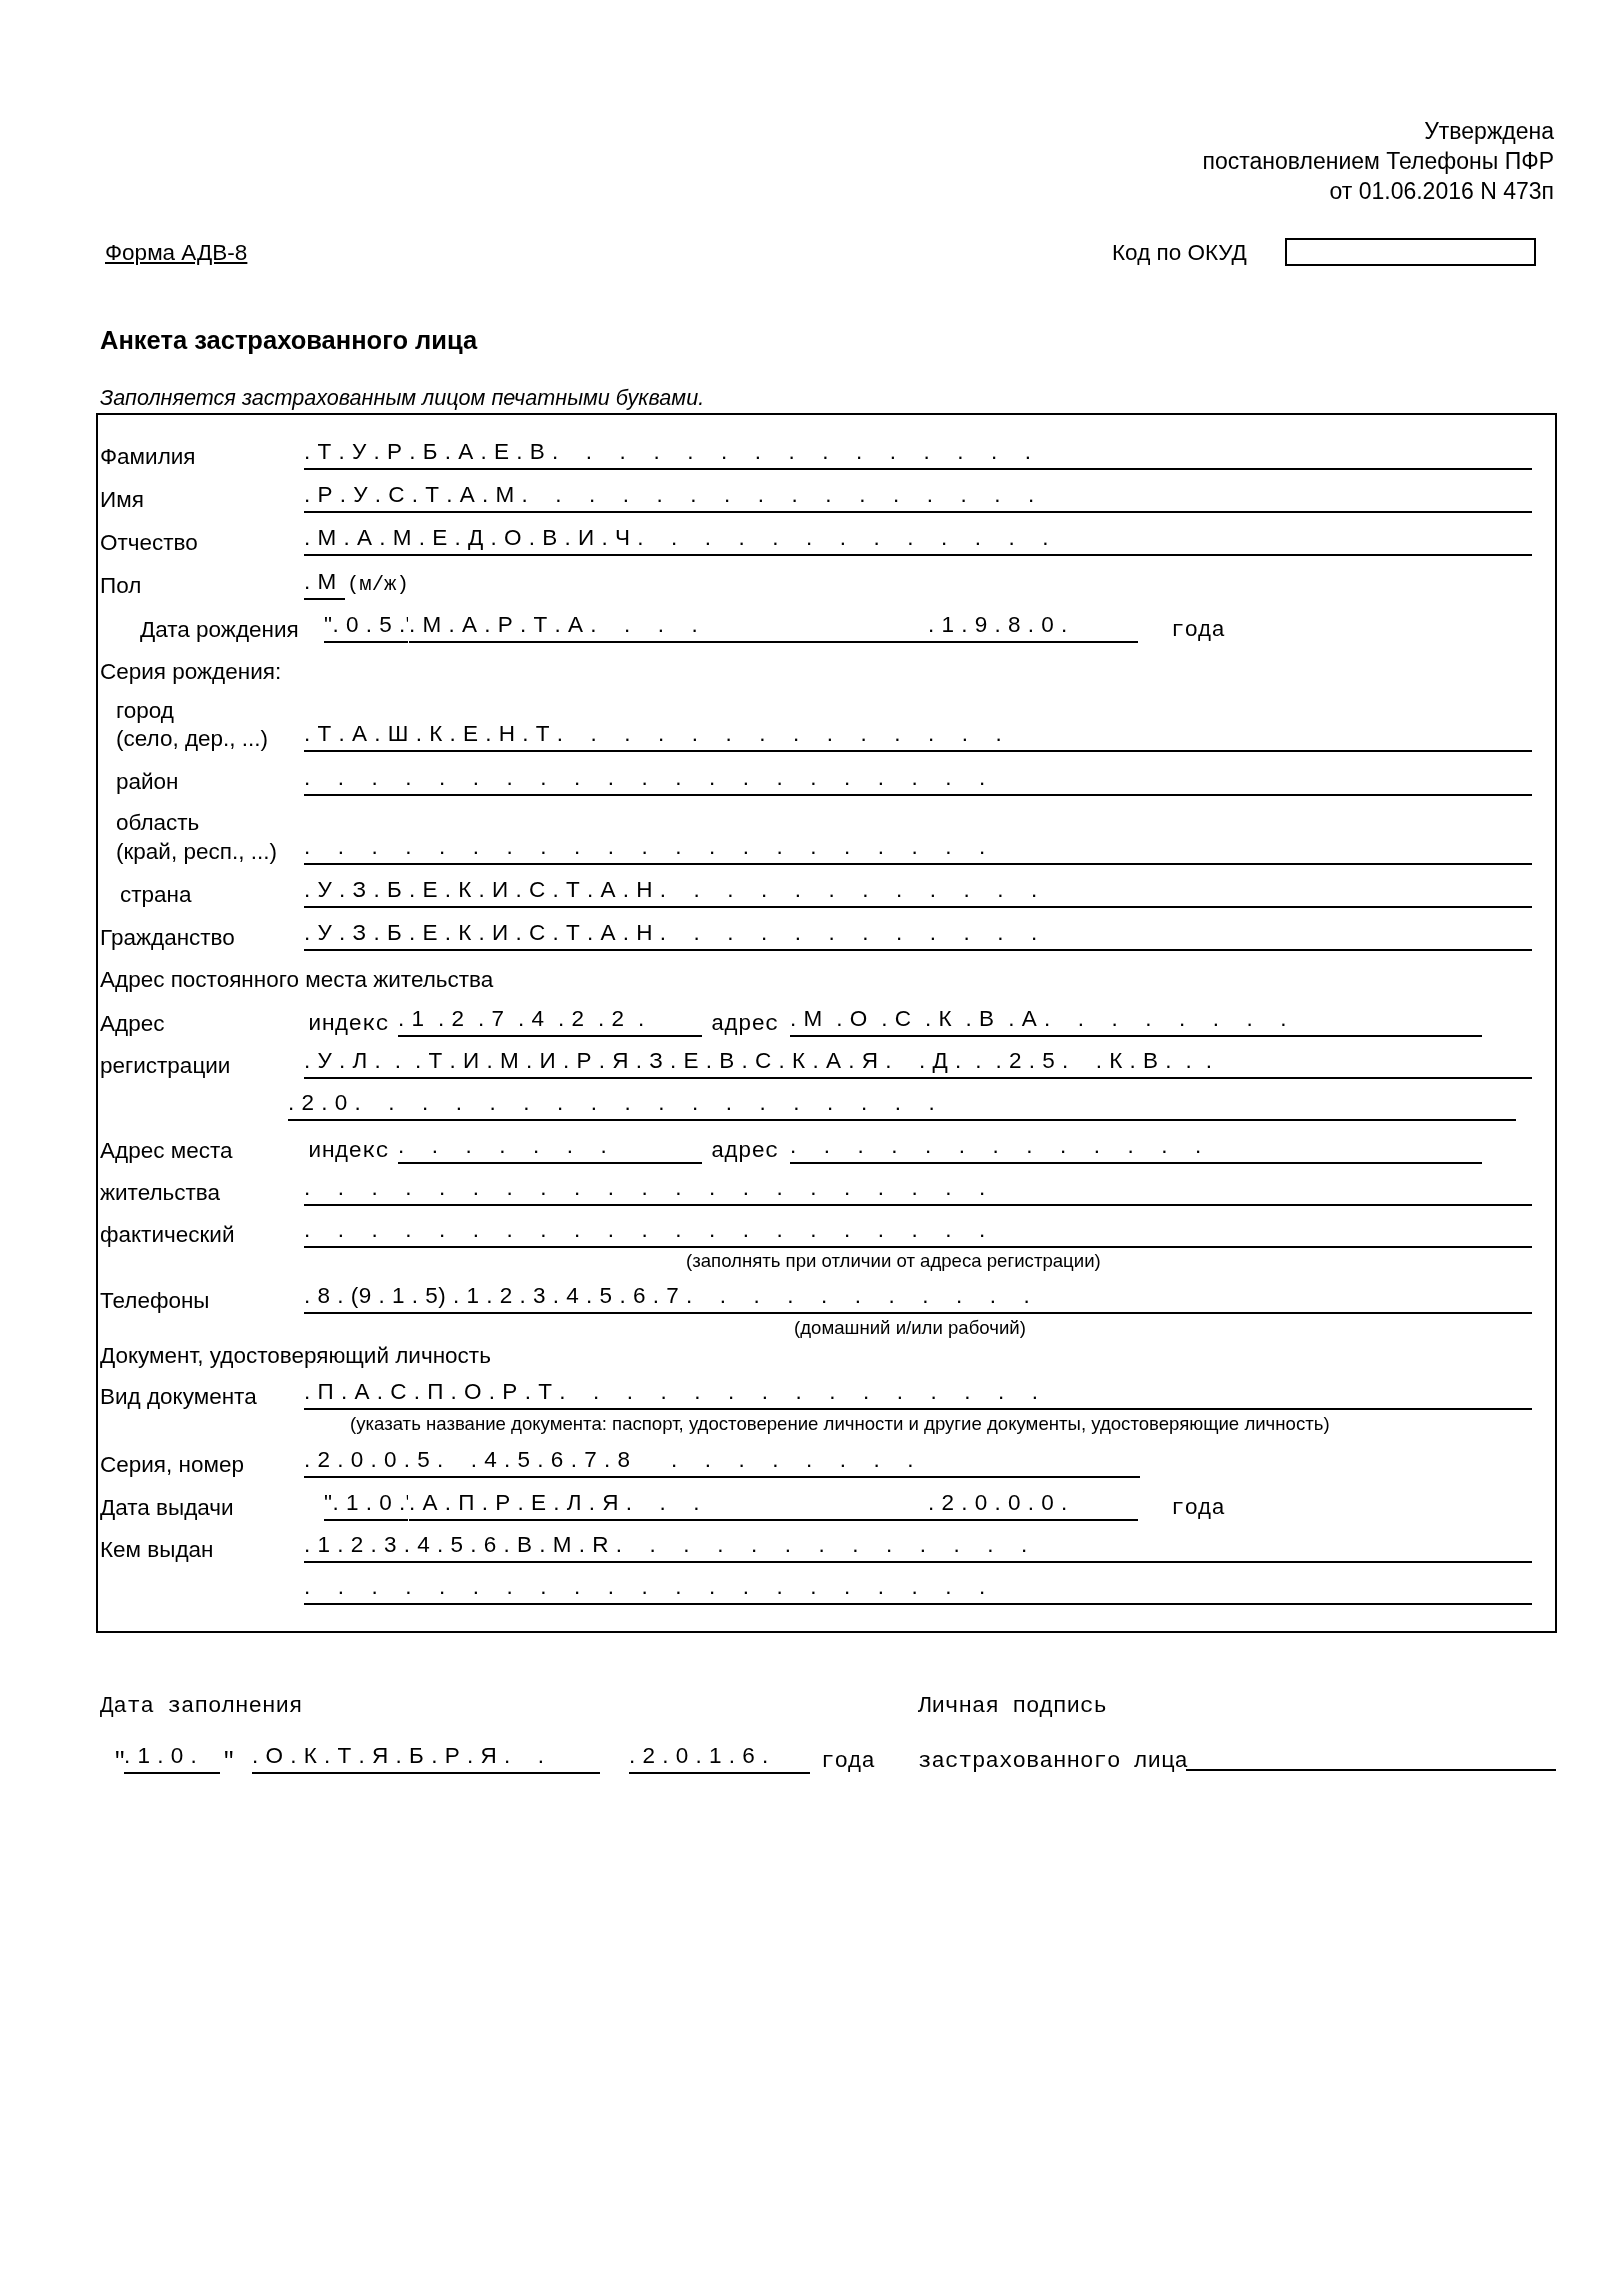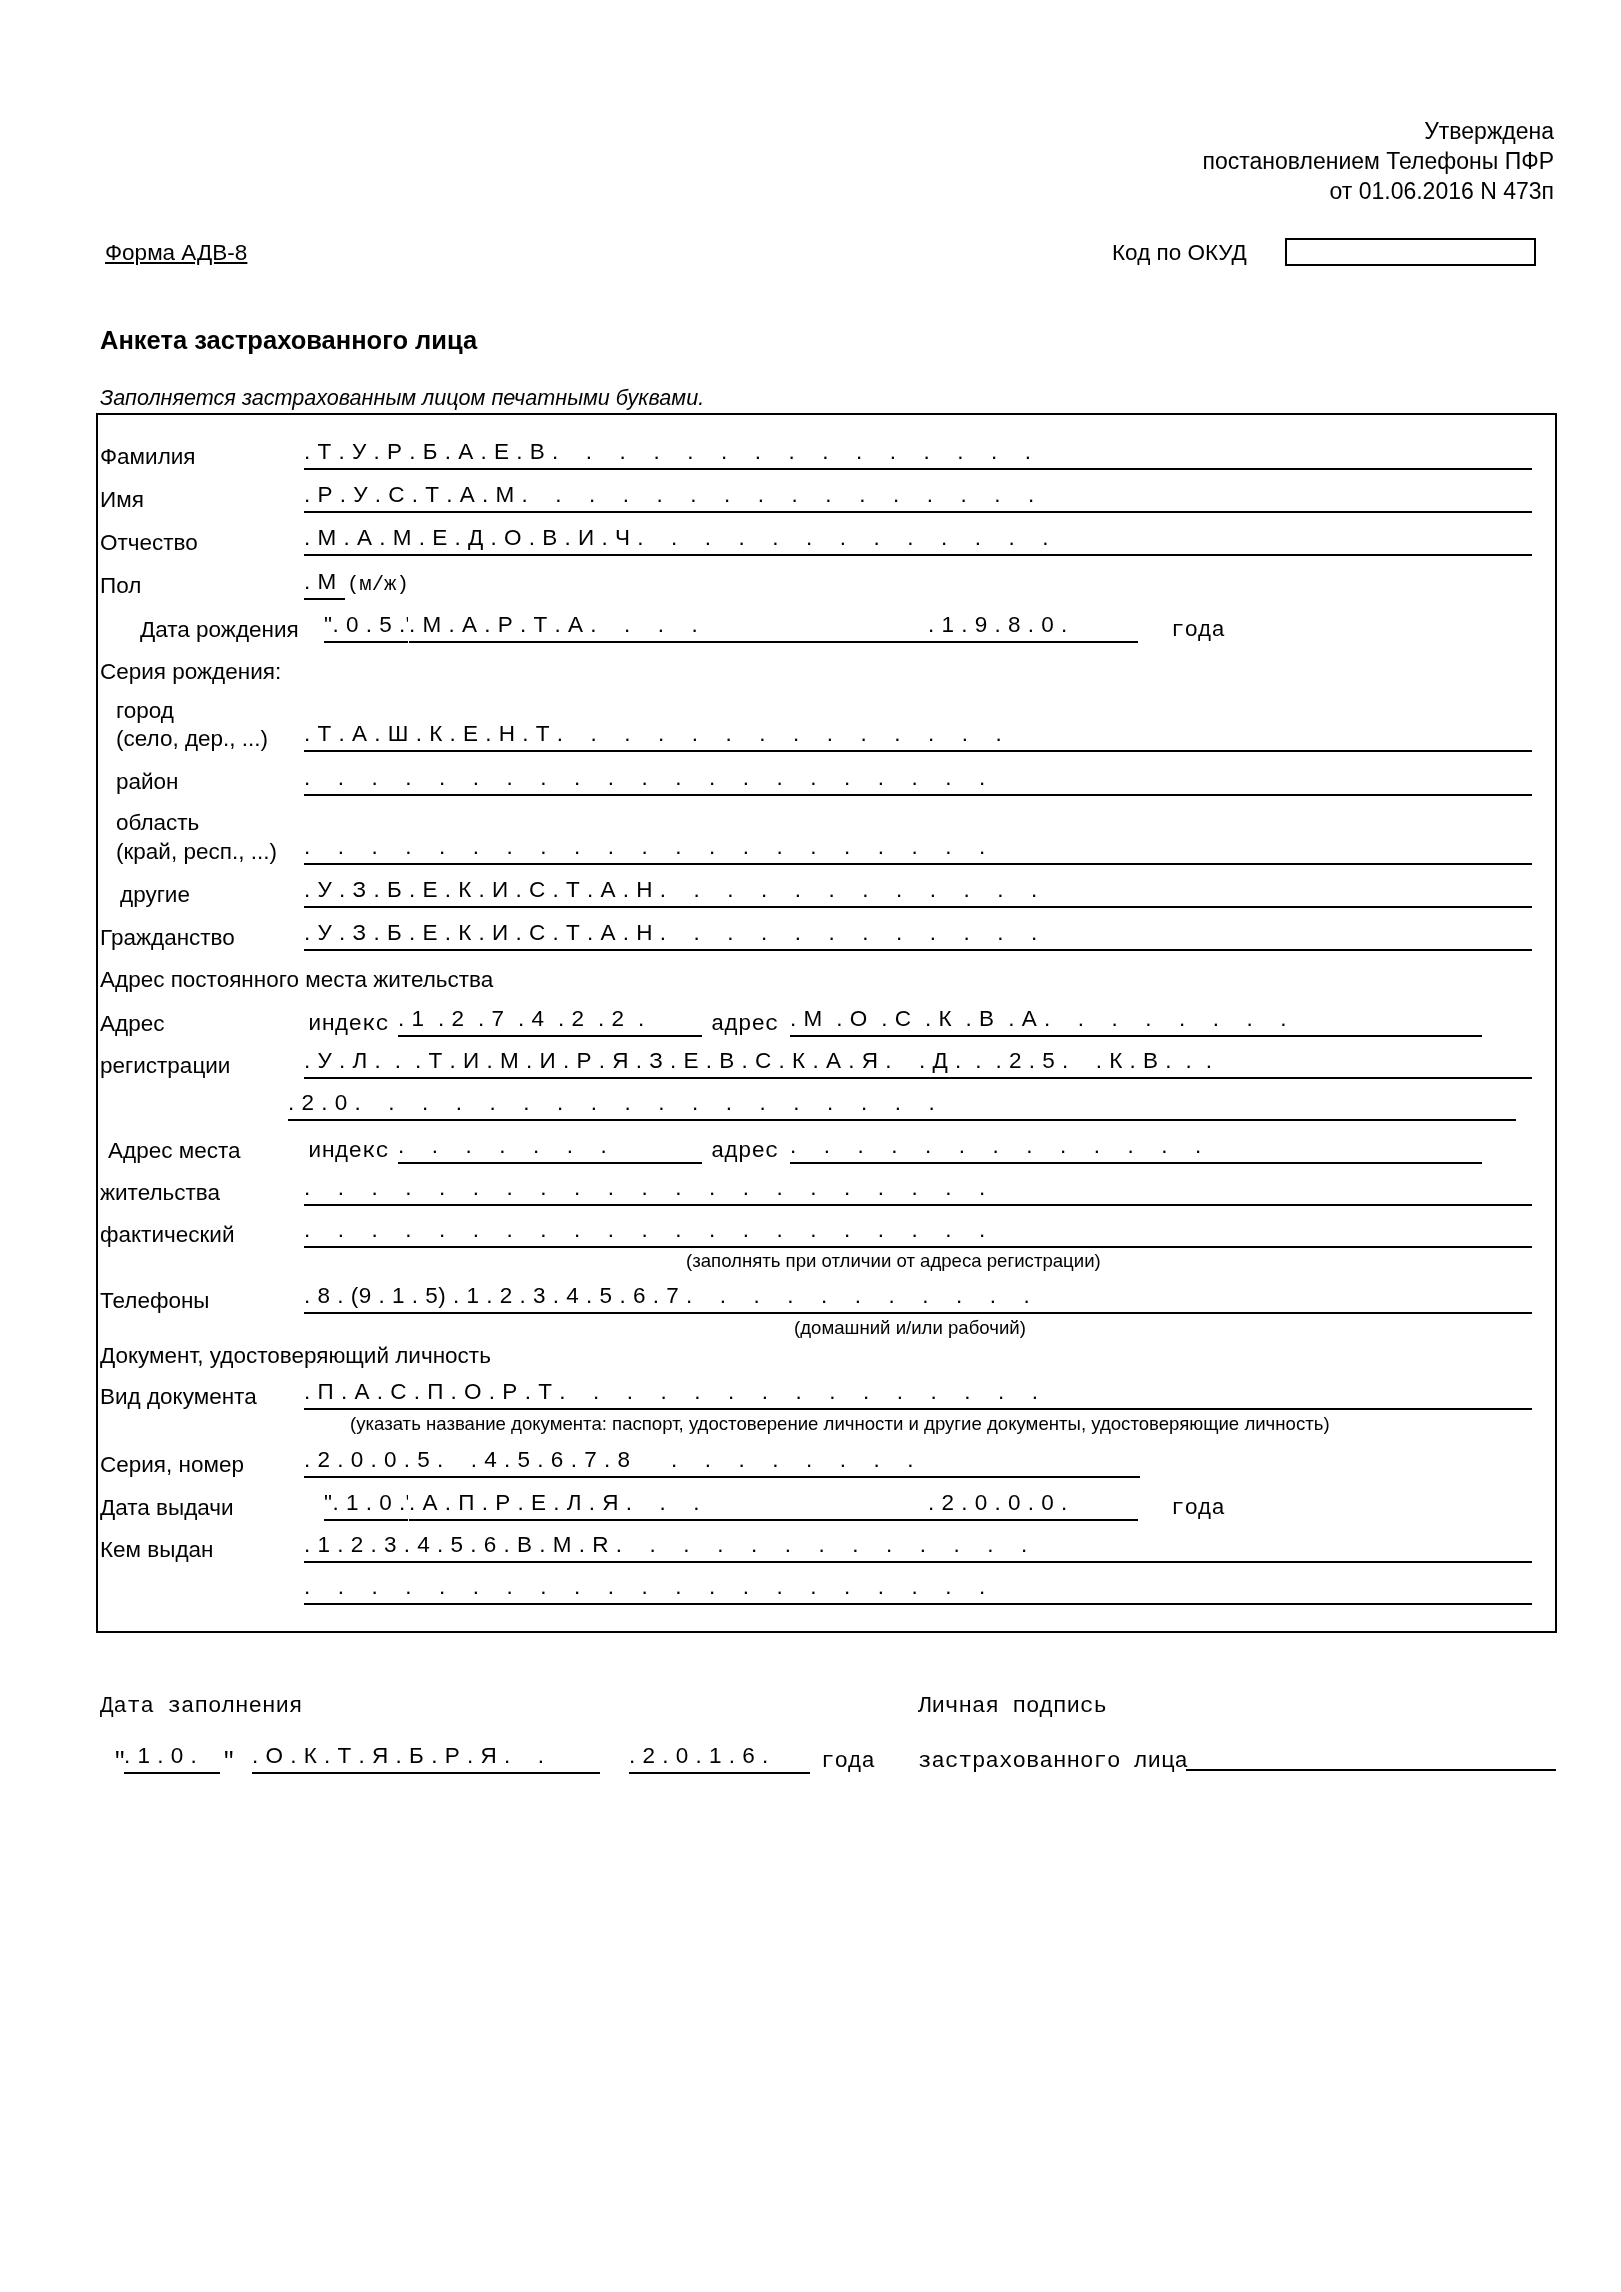--- a/index.html
+++ b/index.html
@@ -61,38 +61,38 @@
 <div class="abs lbl" style="left:116px;top:726px;">(село, дер., ...)</div>
 <div class="field" style="left:304px;top:719px;width:1228px;">. Т . А . Ш . К . Е . Н . Т .    .    .    .    .    .    .    .    .    .    .    .    .    .</div>
 
 <div class="abs lbl" style="left:116px;top:769px;">район</div>
 <div class="field" style="left:304px;top:763px;width:1228px;">.    .    .    .    .    .    .    .    .    .    .    .    .    .    .    .    .    .    .    .    .</div>
 
 <div class="abs lbl" style="left:116px;top:810px;">область</div>
 <div class="abs lbl" style="left:116px;top:839px;">(край, респ., ...)</div>
 <div class="field" style="left:304px;top:832px;width:1228px;">.    .    .    .    .    .    .    .    .    .    .    .    .    .    .    .    .    .    .    .    .</div>
 
-<div class="abs lbl" style="left:120px;top:882px;">другие</div>
+<div class="abs lbl" style="left:120px;top:882px;">страна</div>
 <div class="field" style="left:304px;top:875px;width:1228px;">. У . З . Б . Е . К . И . С . Т . А . Н .    .    .    .    .    .    .    .    .    .    .    .</div>
 
 <div class="abs lbl" style="left:100px;top:925px;">Гражданство</div>
 <div class="field" style="left:304px;top:918px;width:1228px;">. У . З . Б . Е . К . И . С . Т . А . Н .    .    .    .    .    .    .    .    .    .    .    .</div>
 
 <div class="abs lbl" style="left:100px;top:967px;">Адрес постоянного места жительства</div>
 
 <div class="abs lbl" style="left:100px;top:1011px;">Адрес</div>
 <div class="abs lbl" style="left:100px;top:1053px;">регистрации</div>
 <div class="abs plain" style="left:308px;top:1011px;">индекс</div>
 <div class="field" style="left:398px;top:1004px;width:304px;">. 1  . 2  . 7  . 4  . 2  . 2  .</div>
 <div class="abs plain" style="left:711px;top:1011px;">адрес</div>
 <div class="field" style="left:790px;top:1004px;width:692px;">. М  . О  . С  . К  . В  . А .    .    .    .    .    .    .    .</div>
 <div class="field" style="left:304px;top:1046px;width:1228px;">. У . Л .  .  . Т . И . М . И . Р . Я . З . Е . В . С . К . А . Я .    . Д .  .  . 2 . 5 .    . К . В .  .  .</div>
 <div class="field" style="left:288px;top:1088px;width:1228px;">. 2 . 0 .    .    .    .    .    .    .    .    .    .    .    .    .    .    .    .    .    .</div>
 
-<div class="abs lbl" style="left:100px;top:1138px;margin-left:8px;">Адрес места</div>
+<div class="abs lbl" style="left:100px;top:1138px;">Адрес места</div>
 <div class="abs lbl" style="left:100px;top:1180px;">жительства</div>
 <div class="abs lbl" style="left:100px;top:1222px;">фактический</div>
 <div class="abs plain" style="left:308px;top:1138px;">индекс</div>
 <div class="field" style="left:398px;top:1131px;width:304px;">.    .    .    .    .    .    .</div>
 <div class="abs plain" style="left:711px;top:1138px;">адрес</div>
 <div class="field" style="left:790px;top:1131px;width:692px;">.    .    .    .    .    .    .    .    .    .    .    .    .</div>
 <div class="field" style="left:304px;top:1173px;width:1228px;">.    .    .    .    .    .    .    .    .    .    .    .    .    .    .    .    .    .    .    .    .</div>
 <div class="field" style="left:304px;top:1215px;width:1228px;">.    .    .    .    .    .    .    .    .    .    .    .    .    .    .    .    .    .    .    .    .</div>
 <div class="abs note" style="left:686px;top:1250px;">(заполнять при отличии от адреса регистрации)</div>
 

